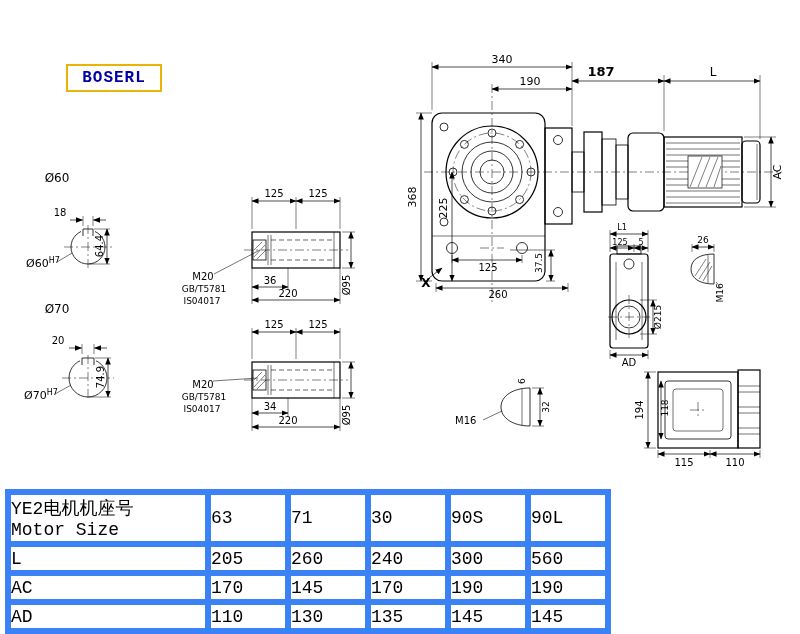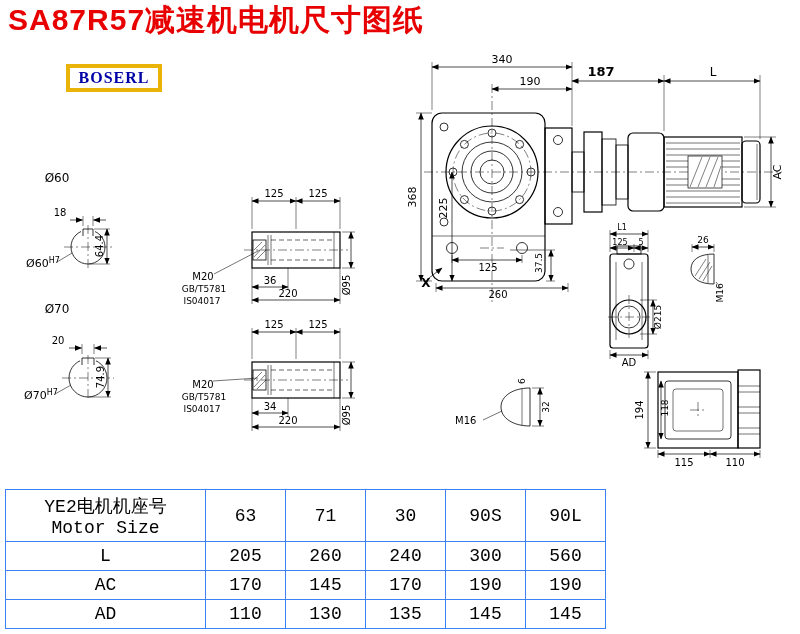--- a/index.html
+++ b/index.html
@@ -2,50 +2,49 @@
 <html><head>
 <meta charset="utf-8">
 <style>
   *{margin:0;padding:0;box-sizing:border-box}
   html,body{width:800px;height:634px;background:#fff;overflow:hidden;
     font-family:"DejaVu Sans",sans-serif;color:#000}
   .page{position:absolute;left:0;top:0;width:800px;height:634px;background:#fff}
   .title{position:absolute;left:8px;top:0px;font-size:30px;font-weight:bold;
     color:#e80000;font-family:"Liberation Sans",sans-serif;letter-spacing:1px;white-space:nowrap}
   .logo{position:absolute;left:66px;top:64px;width:96px;height:28px;
-    border:4px solid #eab308;display:flex;align-items:center;justify-content:center;
-    color:#0000a8;font-family:Liberation Serif, serif;font-weight:bold;
+    border:2px solid #eab308;display:flex;align-items:center;justify-content:center;
+    color:#0000a8;font-family:Liberation Mono, monospace;font-weight:bold;
     font-size:16px;letter-spacing:1px;background:#fff}
   svg.draw{position:absolute;left:0;top:0}
   
   .ol{fill:none;stroke:#000;stroke-width:1.2}
   .ol2{fill:none;stroke:#000;stroke-width:.8}
   .thin{fill:none;stroke:#000;stroke-width:.55}
   .ext{stroke:#000;stroke-width:.5}
   .dim{fill:none;stroke:#000;stroke-width:.7}
   .cl{fill:none;stroke:#000;stroke-width:.5;stroke-dasharray:9 3 2 3}
   .hid{fill:none;stroke:#000;stroke-width:.6;stroke-dasharray:5 3}
   .hatch{stroke:#000;stroke-width:.5}
   svg text{fill:#000;font-size:11px;font-family:"DejaVu Sans",sans-serif}
   .fs8{font-size:8px}.fs9{font-size:9px}.fs10{font-size:10px}
   .fs12{font-size:12px}.fs13{font-size:13px}
   .b{font-weight:bold}.mid{text-anchor:middle}
   
   .dimtable{position:absolute;left:5px;top:489px;width:601px;table-layout:fixed;
     border-collapse:collapse;font-family:"Liberation Mono",monospace;font-size:18px}
-  .dimtable td{border:1px solid #3b82f6;text-align:center;vertical-align:middle;
+  .dimtable td{border:6px solid #3b82f6;text-align:left;vertical-align:middle;
     height:29px;padding:0;background:#fff}
   .dimtable tr.hd td{height:52px}
 </style>
 </head>
 <body>
 
 <div class="page">
 
-  <h1 class="title">SA87R57减速机电机尺寸图纸</h1>
   <div class="logo">BOSERL</div>
 
   <svg class="draw" width="800" height="488" viewBox="0 0 800 488">
     <defs>
       <marker id="ar" markerWidth="8" markerHeight="8" refX="6.5" refY="5" orient="auto-start-reverse" markerUnits="userSpaceOnUse">
         <path d="M0,2.2 L7,5 L0,7.8 Z" fill="#000"></path>
       </marker>
     </defs>
 
     <g>

